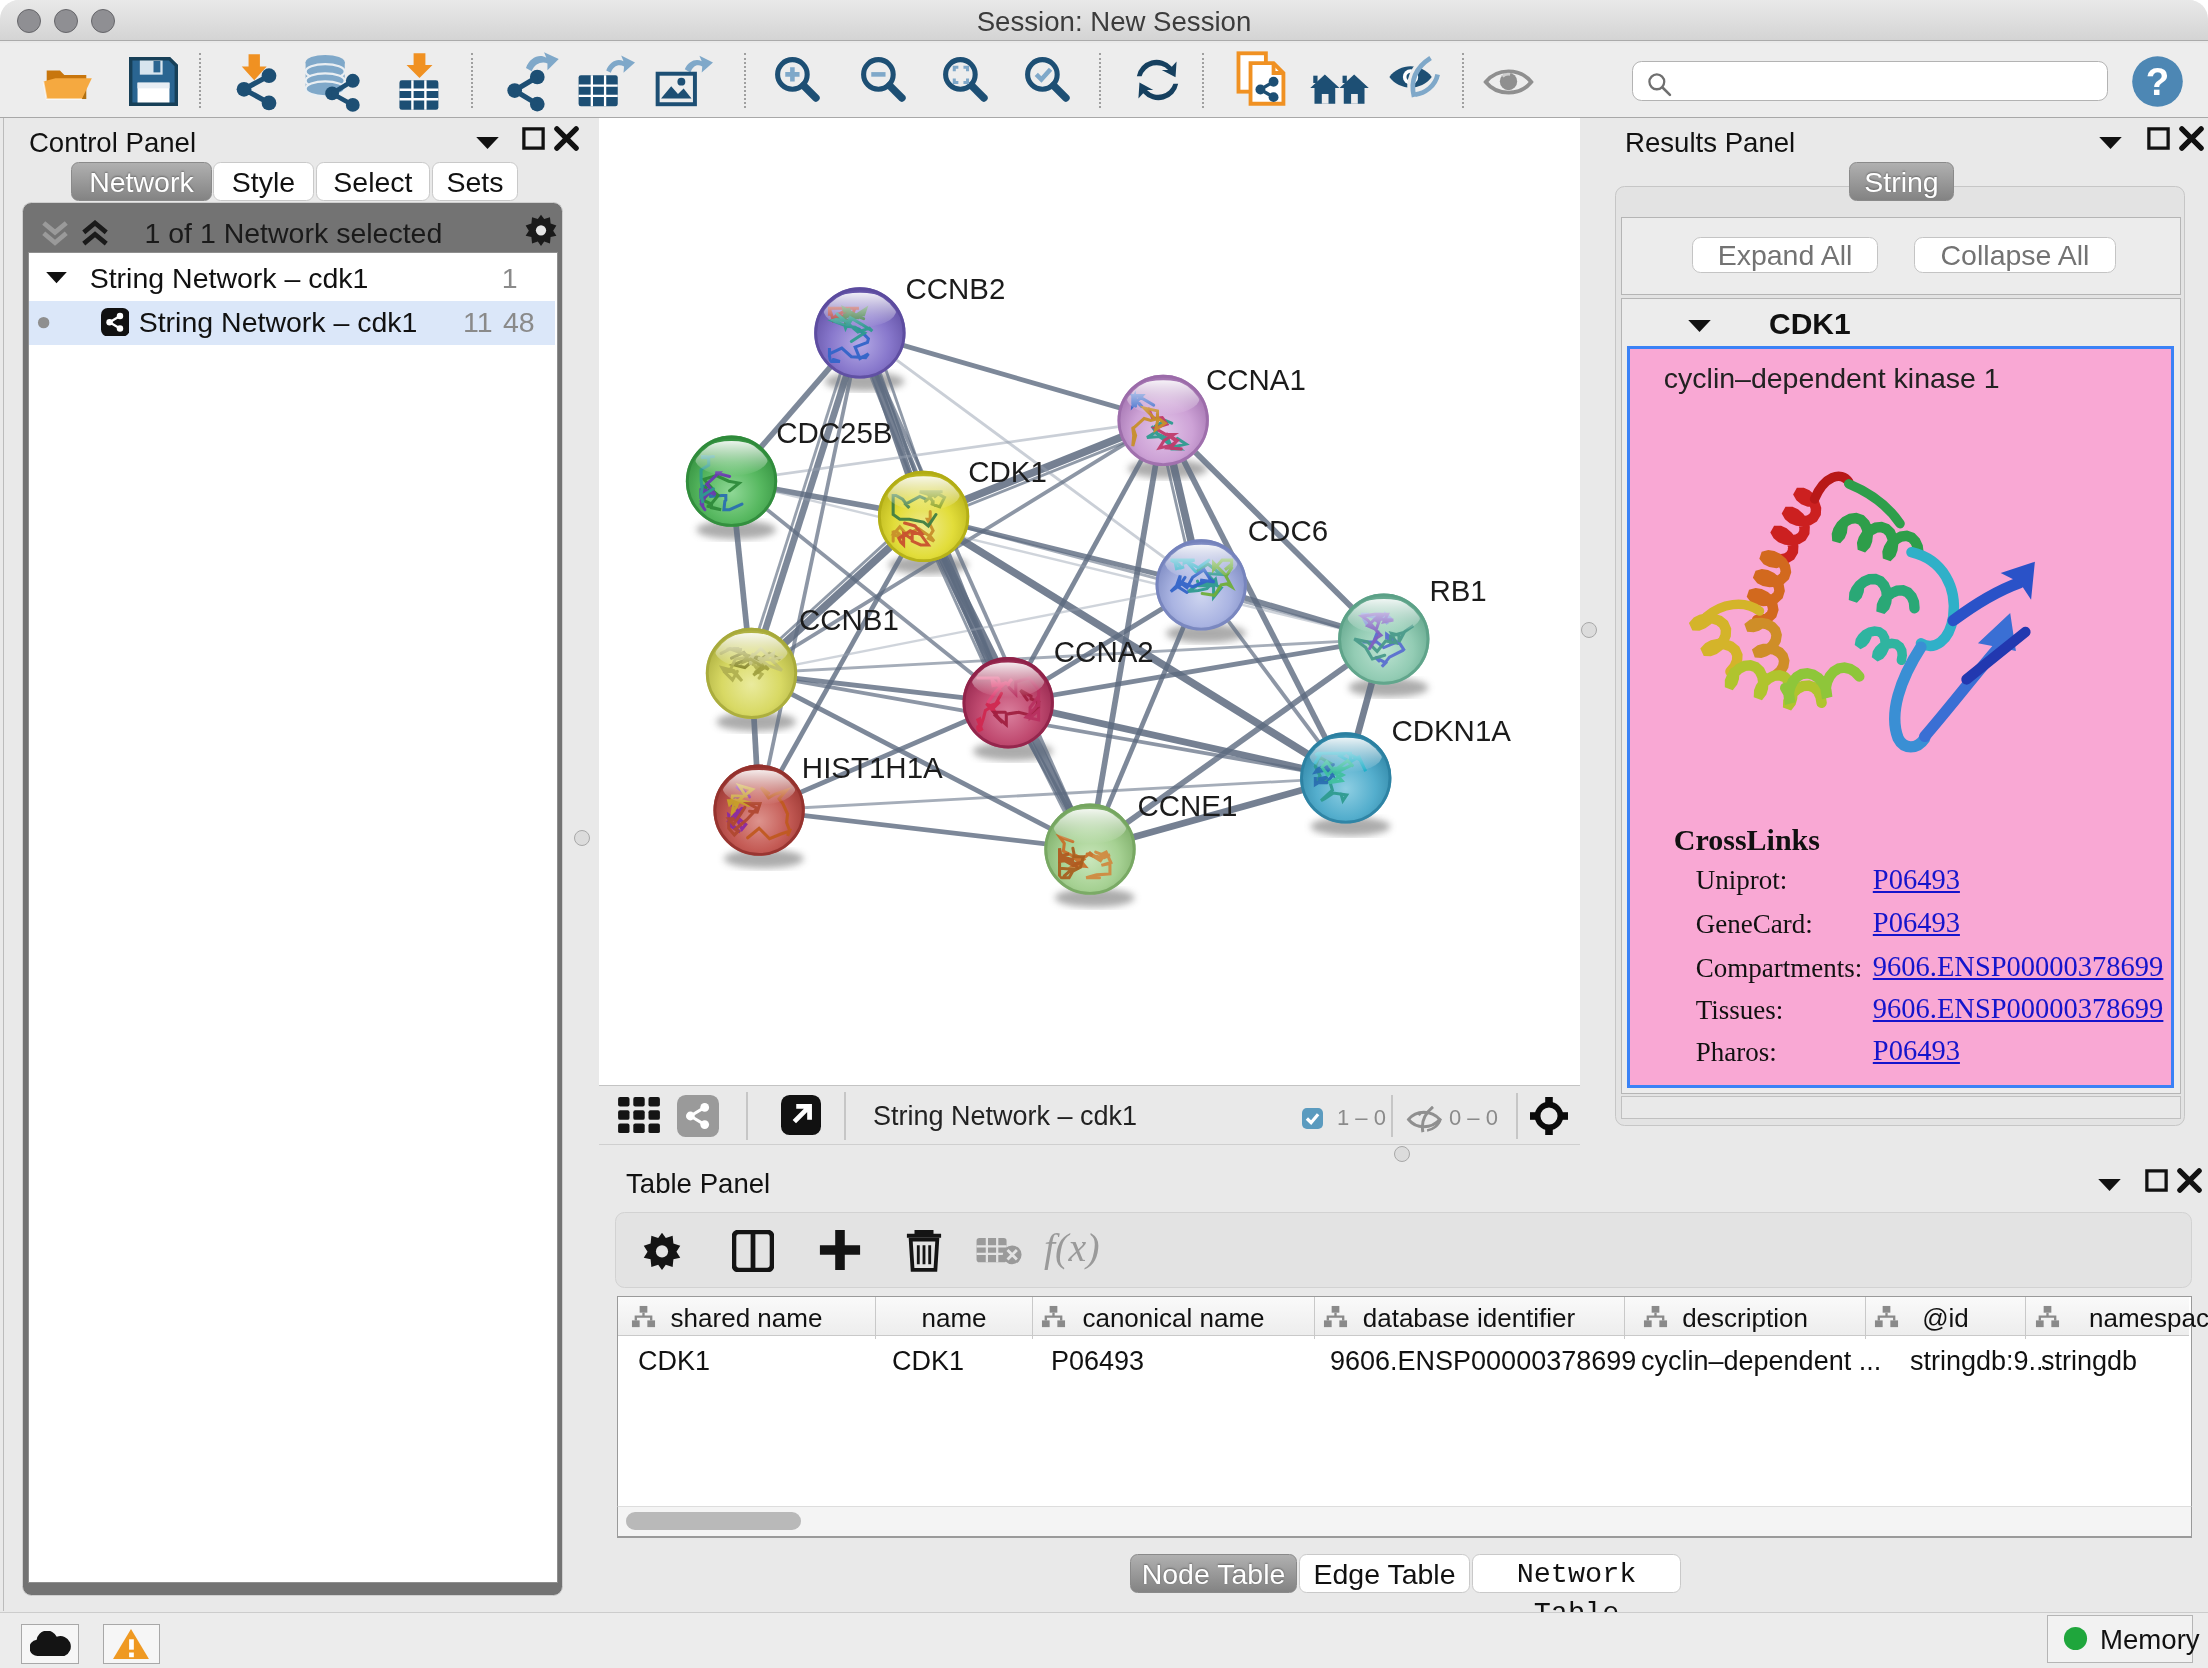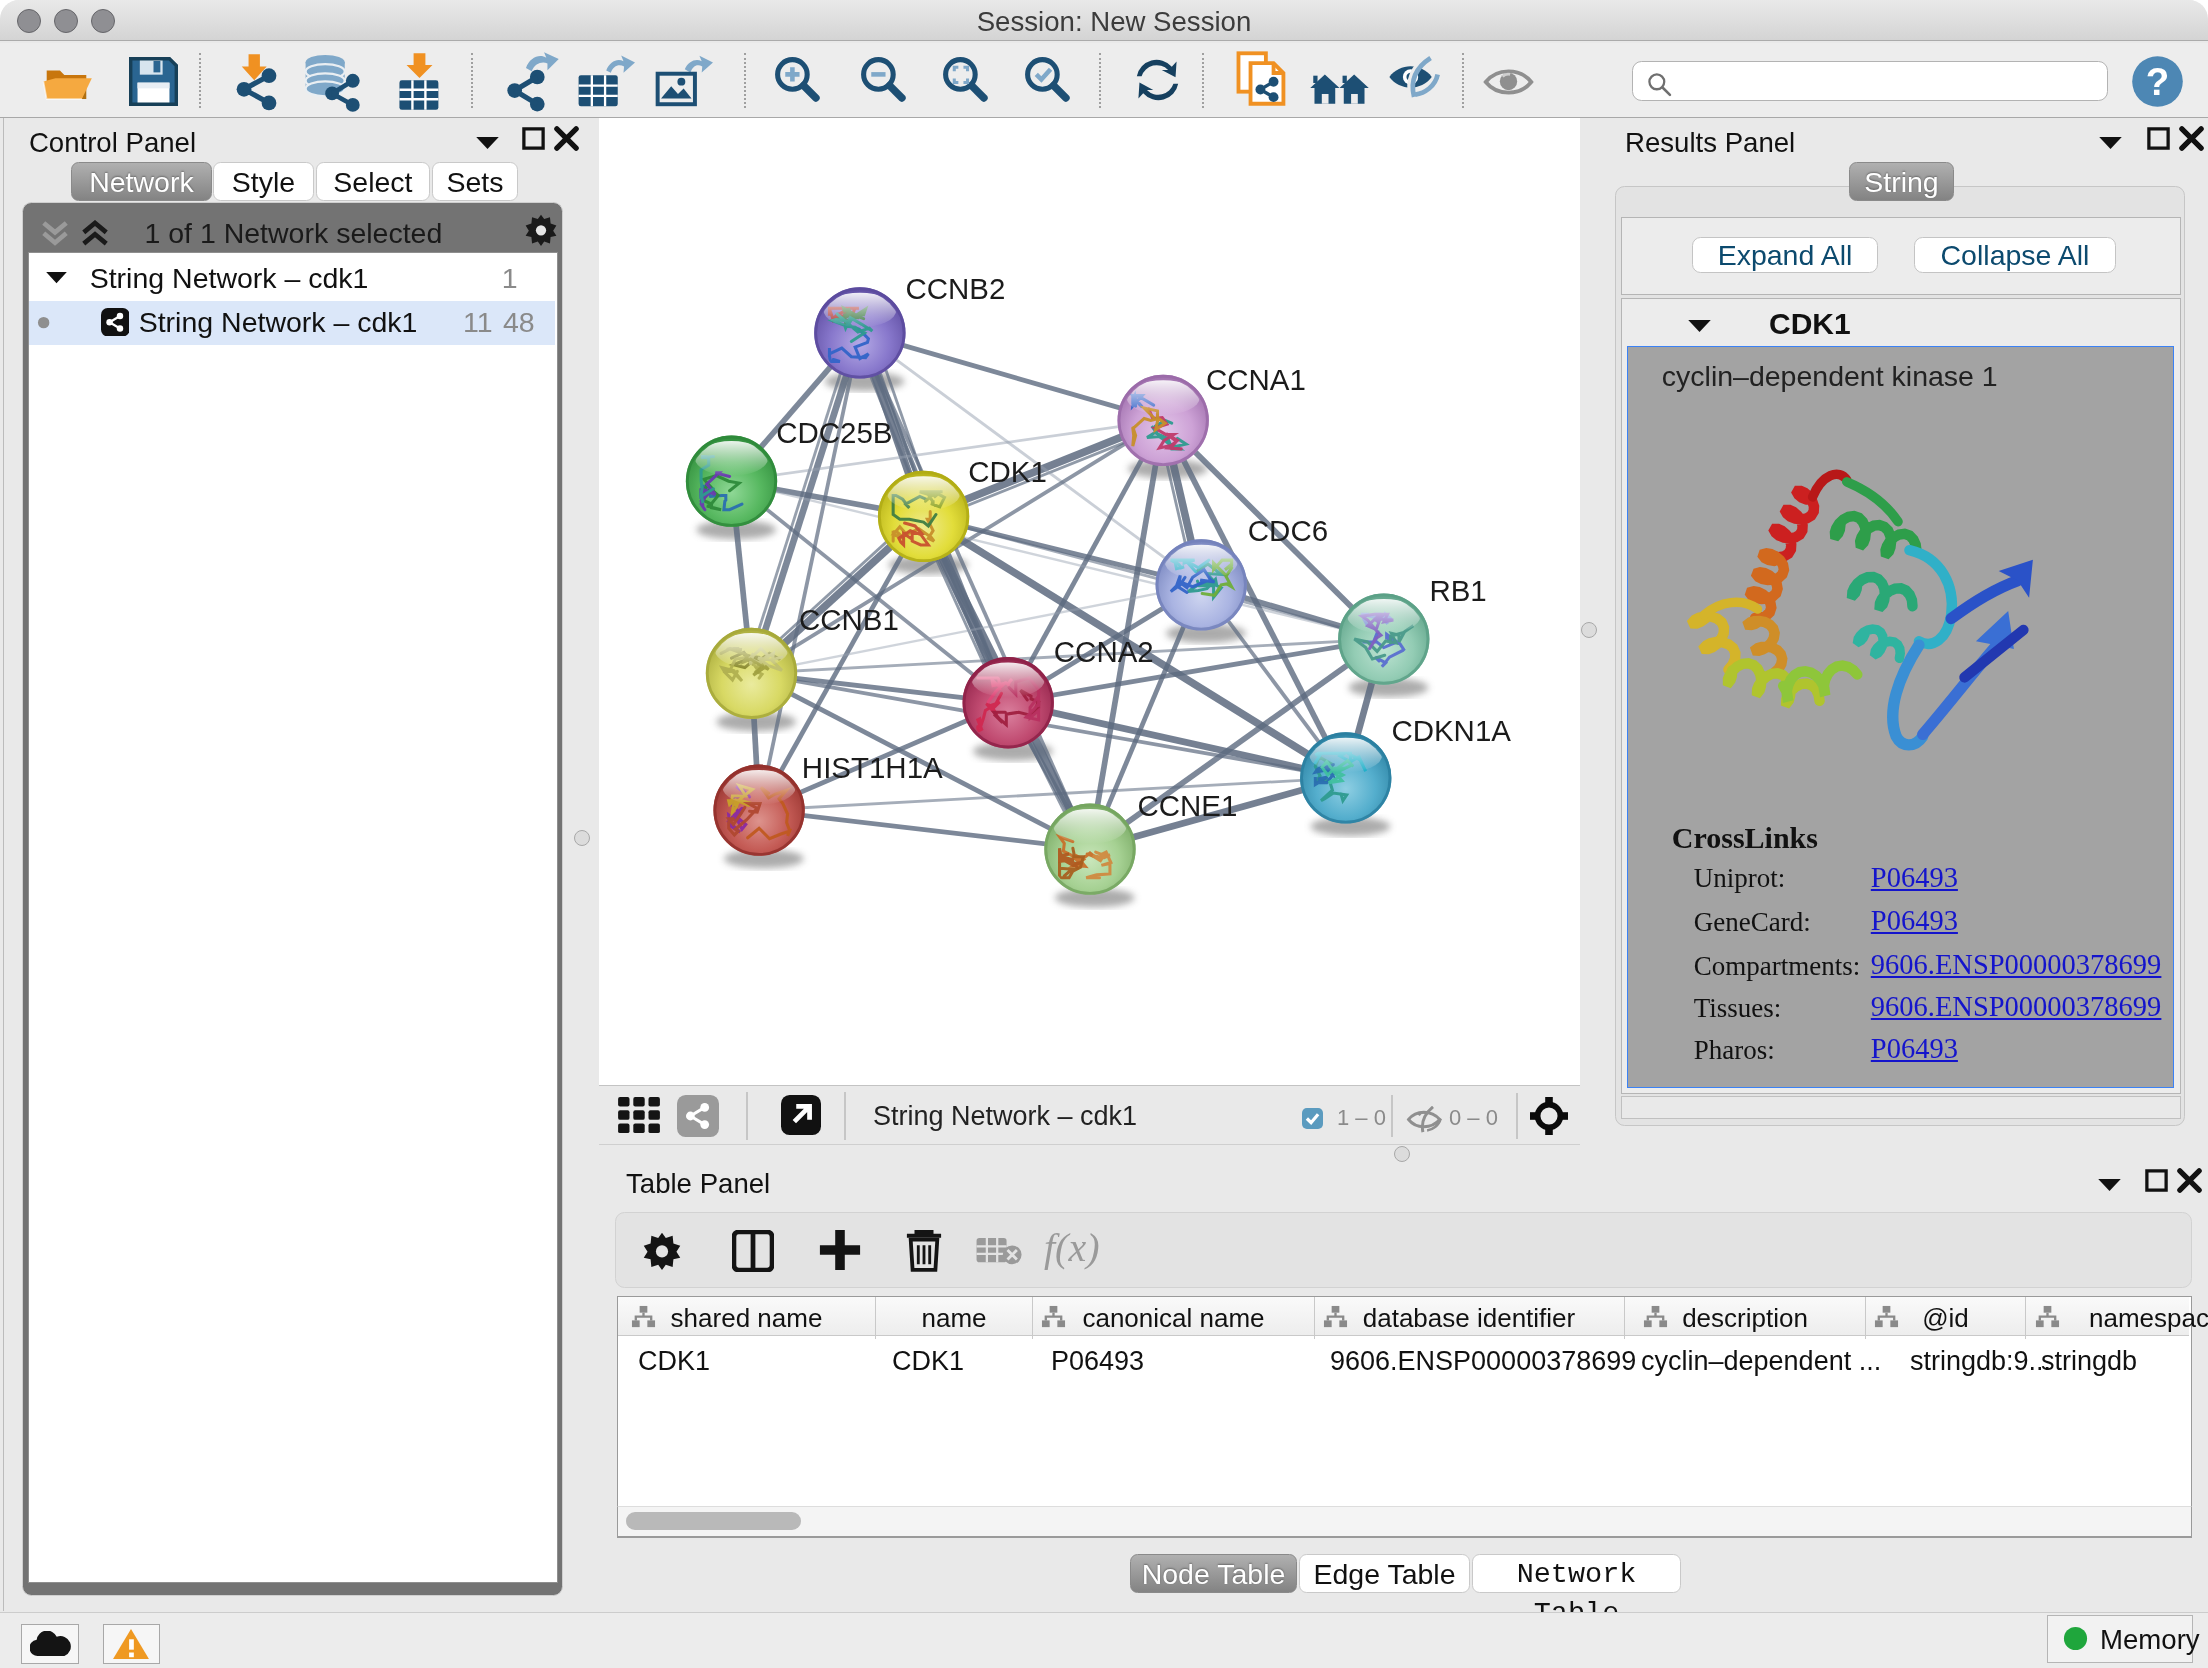--- a/index.html
+++ b/index.html
@@ -20,21 +20,21 @@
   #tablepanel { position:absolute; left:564px; top:1157px; width:1644px; height:455px; background:#e9e9e9; }
   #statusbar { position:absolute; left:0px; top:1612px; width:2208px; height:56px; background:#ececec; border-top:1.9px solid #cccccc; }
   .paneltitle { font-size:27.6px; color:#111; }
   .tab { position:absolute; height:39px; font-size:28.5px; text-align:center; line-height:39px; background:#ffffff; color:#111; border:1px solid #c9c9c9; border-radius:7.6px; }
   .tabsel { background:linear-gradient(#b0b0b0,#838383); color:#ffffff; border:1px solid #8a8a8a; text-shadow:0 -1px 1.9px rgba(0,0,0,.35); }
   #cp-inner { position:absolute; left:18px; top:84px; width:541px; height:1394px; background:#737373; border:1px solid #cfcfcf; border-radius:9.5px; }
   #cp-selbar { position:absolute; left:0px; top:13.3px; width:541px; height:34px; font-size:28.5px; color:#1a1a1a; text-align:center; line-height:34px; }
   #cp-tree { position:absolute; left:4.8px; top:49px; width:530px; height:1331px; background:#ffffff; border:1.9px solid #8f8f8f; }
   .trow { position:absolute; left:0; width:526px; height:43px; font-size:28.5px; color:#111; }
   #rp-box { position:absolute; left:33px; top:68px; width:570px; height:940px; background:#e3e3e3; border:1px solid #c6c6c6; border-radius:9.5px; }
-  .rbtn { position:absolute; top:19px; height:36px; background:#ffffff; border:1.9px solid #c4c4c4; border-radius:8.6px; font-size:28.5px; text-align:center; color:#0c4a6e; line-height:34px; }
+  .rbtn { position:absolute; top:19px; height:36px; background:#ffffff; border:1.9px solid #c4c4c4; border-radius:8.6px; font-size:28.5px; text-align:center; color:#737373; line-height:34px; }
   #tp-toolbar { position:absolute; left:51px; top:55px; width:1577px; height:76px; background:#e3e3e3; border:1px solid #d2d2d2; border-radius:9.5px; }
   #tp-table { position:absolute; left:53px; top:139px; width:1575px; height:242px; background:#ffffff; border:1.9px solid #9a9a9a; }
   #tp-scroll { position:absolute; left:53px; top:349px; width:1575px; height:31px; background:#f4f4f4; border:1.9px solid #9a9a9a; border-top:1px solid #ddd;}
   .hcell { position:absolute; top:0px; height:42px; border-right:1.9px solid #c9c9c9; font-size:26px; color:#111; text-align:center; line-height:42px; }
   .dcell { position:absolute; top:44px; height:41px; font-size:27px; color:#111; line-height:41px; white-space:nowrap; }
   .serif { font-family:"Liberation Serif", serif; }
   a.rlink { color:#1414cc; text-decoration:underline; }
 </style>
 </head>
 <body>
@@ -597,21 +597,21 @@
     <div class="tab tabsel" style="left:267px;top:44px;width:105px;z-index:5;">String</div>
     <div class="abs" style="left:39px;top:99px;width:560px;height:78px;background:#ececec;border:1.9px solid #b5b5b5;">
       <div class="rbtn" style="left:70px;width:186px;">Expand All</div>
       <div class="rbtn" style="left:292px;width:202px;">Collapse All</div>
     </div>
     <div class="abs" style="left:39px;top:180px;width:560px;height:796px;background:#ececec;border:1.9px solid #b5b5b5;">
       <svg class="abs" style="left:65px;top:19px;" width="25" height="15" viewBox="0 0 26 16">
           <path d="M1 2 L25 2 L13 15 Z" fill="#111"></path>
         </svg>
       <div class="abs" style="left:147px;top:7.6px;font-size:30px;font-weight:bold;color:#111;">CDK1</div>
-      <div class="abs" style="left:4.8px;top:47px;width:547px;height:742px;background:#a3a3a3;border:1px solid #3b82f6;">
+      <div class="abs" style="left:4.8px;top:47px;width:547px;height:742px;background:#f9a8d4;border:3px solid #3b82f6;">
         <div class="abs" style="left:34px;top:13.3px;font-size:28.5px;color:#222;">cyclin–dependent kinase 1</div>
 
 <svg class="abs" style="left:42px;top:112px;" width="363" height="302" viewBox="0 0 382 318">
           <path d="M144.0 42.7 L138.7 40.6 L135.1 37.8 L133.7 35.3 L134.6 33.7 L137.5 33.7 L141.6 35.6 L146.0 39.3 L149.6 44.3 L151.5 49.9 L151.2 55.3 L148.5 59.7 L143.9 62.5 L138.1 63.5 L132.0 62.7 L126.7 60.6 L123.1 57.8 L121.7 55.3 L122.6 53.7 L125.5 53.7 L129.6 55.6 L134.0 59.3 L137.6 64.3 L139.5 69.9 L139.2 75.3 L136.5 79.7 L131.9 82.5 L126.1 83.5 L120.0 82.7 L114.7 80.6 L111.1 77.8 L109.7 75.3 L110.6 73.7 L113.5 73.7 L117.6 75.6 L122.0 79.3 L125.6 84.3 L127.5 89.9 L127.2 95.3 L124.5 99.7 L119.9 102.5 L114.1 103.5 L108.0 102.7" stroke="#cc2020" stroke-width="11" fill="none" stroke-linecap="round"></path>
           <path d="M150 40 C160 16 178 10 186 22" stroke="#b81818" stroke-width="10" fill="none" stroke-linecap="round"></path>
           <path d="M109.5 107.4 L104.0 106.3 L99.9 104.3 L98.0 101.9 L98.6 100.1 L101.5 99.3 L106.0 100.1 L111.1 102.6 L115.8 106.5 L118.9 111.5 L119.8 116.6 L118.2 121.4 L114.4 125.0 L108.9 127.0 L102.9 127.4 L97.3 126.3 L93.2 124.3 L91.3 121.9 L92.0 120.1 L94.8 119.3 L99.3 120.1 L104.5 122.6 L109.1 126.5 L112.2 131.5 L113.1 136.6 L111.6 141.4 L107.7 145.0 L102.3 147.0 L96.2 147.4 L90.6 146.3 L86.5 144.3 L84.7 141.9 L85.3 140.1 L88.2 139.3 L92.7 140.1 L97.8 142.6 L102.4 146.5 L105.6 151.5 L106.5 156.6 L104.9 161.4 L101.1 165.0 L95.6 167.0 L89.5 167.4" stroke="#d2691e" stroke-width="11" fill="none" stroke-linecap="round"></path>
           <path d="M94.0 170.9 L89.4 173.6 L85.4 174.8 L83.0 174.6 L82.6 173.5 L84.6 172.0 L88.6 170.8 L94.0 170.6 L99.7 171.7 L104.9 174.4 L108.5 178.4 L110.0 183.4 L109.1 188.8 L106.3 193.8 L102.0 197.9 L97.4 200.6 L93.4 201.8 L91.0 201.6 L90.6 200.5 L92.6 199.0 L96.6 197.8 L102.0 197.6 L107.7 198.7 L112.9 201.4 L116.5 205.4 L118.0 210.4 L117.1 215.8 L114.3 220.8 L110.0 224.9" stroke="#cf8e28" stroke-width="11" fill="none" stroke-linecap="round"></path>
           <path d="M37.4 167.7 L32.4 171.3 L27.8 173.1 L24.9 173.0 L24.2 171.5 L26.2 169.3 L30.5 167.1 L36.6 165.8 L43.3 166.0 L49.6 168.1 L54.3 172.0 L56.7 177.4 L56.4 183.5 L53.8 189.5 L49.4 194.7 L44.4 198.3 L39.8 200.1 L36.9 200.0 L36.2 198.5 L38.2 196.3 L42.5 194.1 L48.6 192.8 L55.3 193.0 L61.6 195.1 L66.3 199.0 L68.7 204.4 L68.4 210.5 L65.8 216.5 L61.4 221.7" stroke="#d4b42a" stroke-width="11" fill="none" stroke-linecap="round"></path>
           <path d="M36 164 C52 150 76 146 92 158" stroke="#d4b42a" stroke-width="10" fill="none" stroke-linecap="round"></path>
           <path d="M65.4 222.6 L65.0 228.4 L63.6 232.7 L62.0 234.8 L61.0 234.4 L61.0 231.8 L62.7 227.6 L66.0 222.8 L70.7 218.5 L76.5 215.7 L82.4 215.1 L87.9 217.0 L92.2 221.1 L95.0 226.9 L96.0 233.2 L95.6 239.1 L94.3 243.4 L92.7 245.5 L91.6 245.1 L91.7 242.5 L93.3 238.3 L96.6 233.4 L101.4 229.1 L107.1 226.3 L113.1 225.7 L118.6 227.6 L122.9 231.8 L125.6 237.6 L126.7 243.9 L126.3 249.7 L125.0 254.1 L123.4 256.2 L122.3 255.8 L122.4 253.1 L124.0 248.9 L127.3 244.1 L132.1 239.8 L137.8 237.0 L143.8 236.4 L149.2 238.3 L153.6 242.5 L156.3 248.2 L157.4 254.6" stroke="#b0c42e" stroke-width="11" fill="none" stroke-linecap="round"></path>

